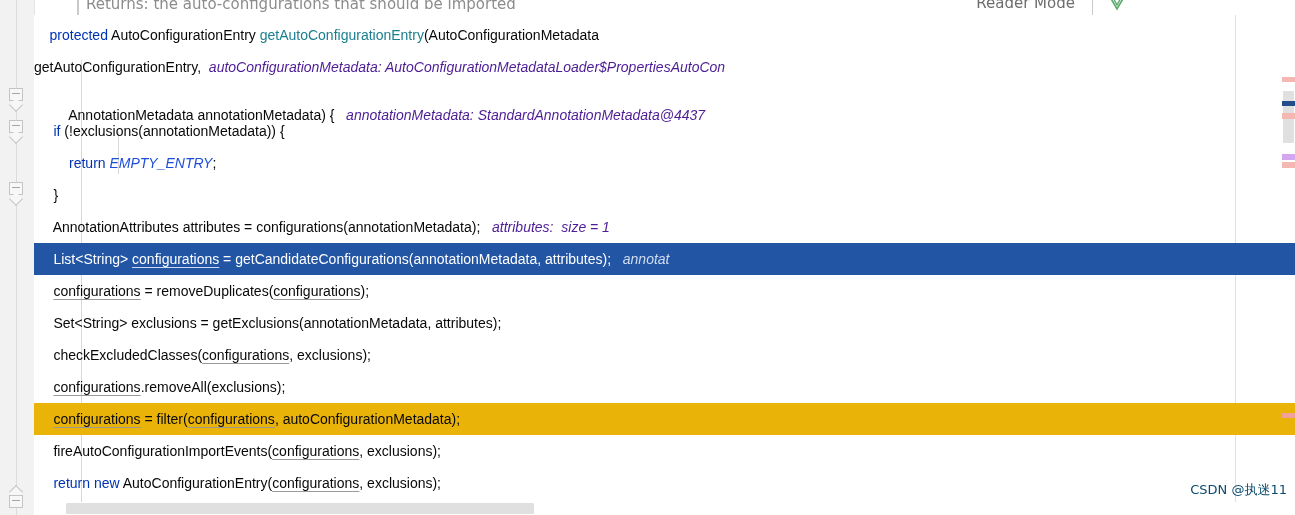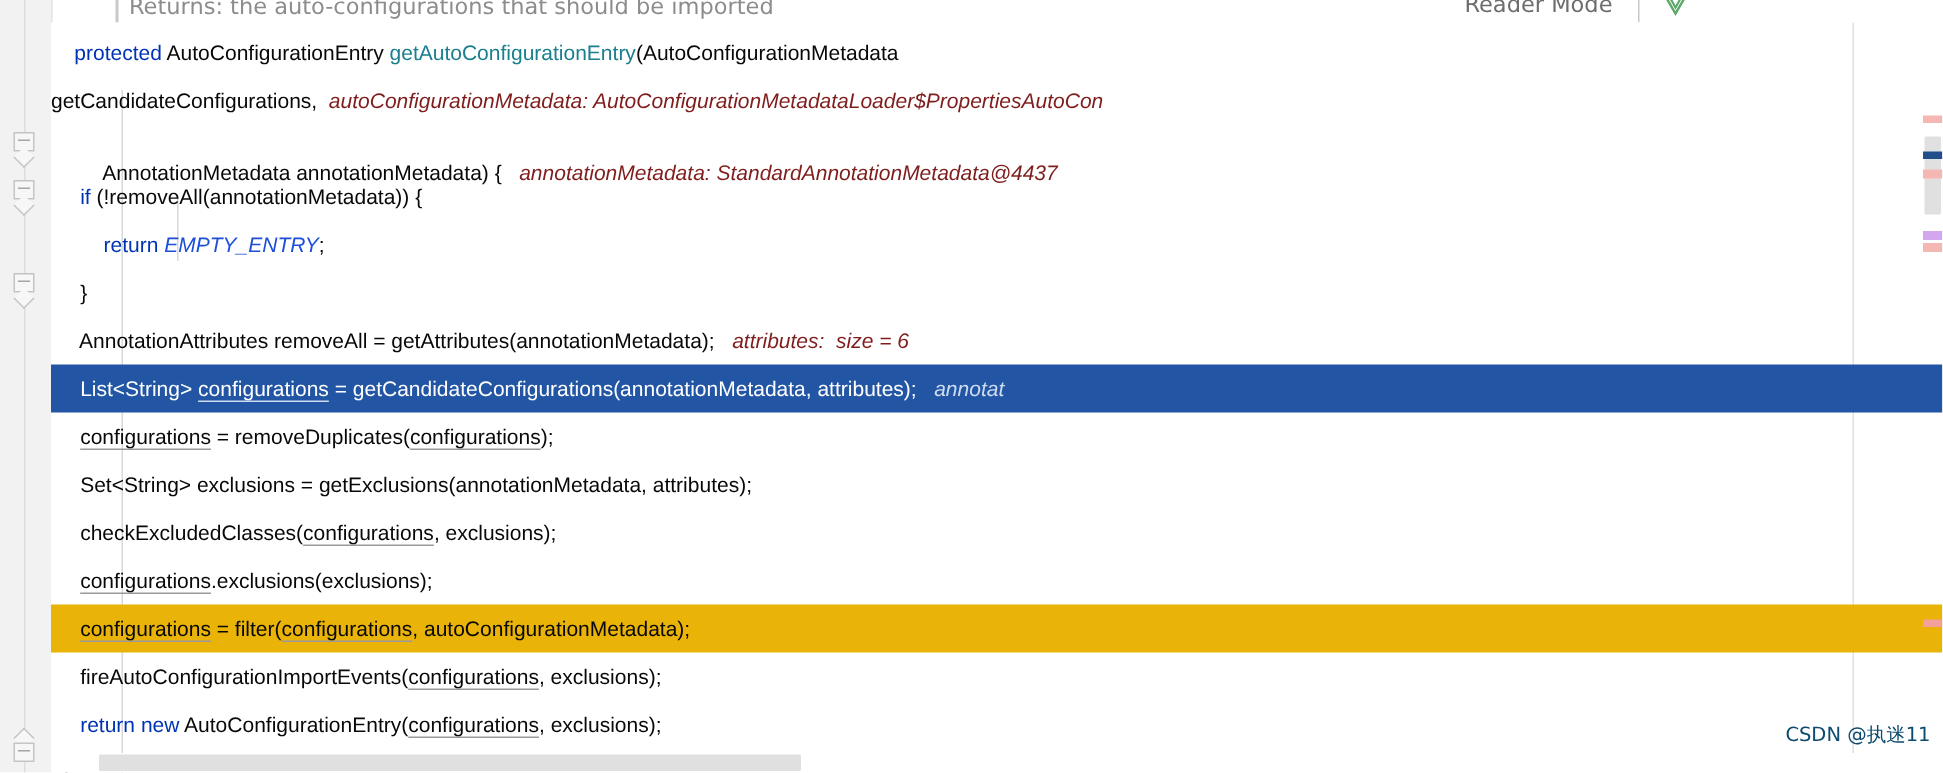--- a/index.html
+++ b/index.html
@@ -79,21 +79,21 @@
   .line .txt{position:absolute;left:0;top:0;}
   .line.sel{background:#2255a4;color:#ffffff;}
   .line.exec{background:#eab308;}
 
   
   .kw{color:#0033b3;}
   .method{color:#1a7f8e;}
   .field{color:#1d4ed8;font-style:italic;}
   .var-u{text-decoration:underline;text-decoration-color:#9a9a9a;text-underline-offset:3px;}
   .line.sel .var-u{text-decoration-color:#cddcf0;}
-  .hint{color:#7f1d1d;font-style:italic;}
+  .hint{color:#4c1d95;font-style:italic;}
   .line.sel .hint{color:#cfdcf0;}
 
   
   .scroll-track{
     position:absolute;right:0;top:0;width:13px;height:500px;background:transparent;
   }
   .scroll-thumb{
     position:absolute;right:1px;width:11px;background:#e0e0e0;border-radius:1px;
   }
   .marker{position:absolute;right:0;width:13px;}
@@ -166,31 +166,31 @@
   </div>
 
   <div class="code-area">
     <div id="guides">
         <div class="indent-guide" style="left: 47px; top: 45px; height: 470px;"></div>
         <div class="indent-guide" style="left: 84px; top: 117px; height: 42px;"></div>
       </div>
     <div class="right-margin"></div>
     <div id="code-lines">
         <div class="line" style="top: 4px;"><span class="txt"><span>    </span><span class="kw">protected</span><span> AutoConfigurationEntry </span><span class="method">getAutoConfigurationEntry</span><span>(AutoConfigurationMetadata</span></span></div>
-        <div class="line" style="top: 36px;"><span class="txt"><span>getCandidateConfigurations,  </span><span class="hint">autoConfigurationMetadata: AutoConfigurationMetadataLoader$PropertiesAutoCon</span></span></div>
+        <div class="line" style="top: 36px;"><span class="txt"><span>getAutoConfigurationEntry,  </span><span class="hint">autoConfigurationMetadata: AutoConfigurationMetadataLoader$PropertiesAutoCon</span></span></div>
         <div class="line" style="top: 84px;"><span class="txt"><span>         AnnotationMetadata annotationMetadata) {   </span><span class="hint">annotationMetadata: StandardAnnotationMetadata@4437</span></span></div>
-        <div class="line" style="top: 100px;"><span class="txt"><span>     </span><span class="kw">if</span><span> (!removeAll(annotationMetadata)) {</span></span></div>
+        <div class="line" style="top: 100px;"><span class="txt"><span>     </span><span class="kw">if</span><span> (!exclusions(annotationMetadata)) {</span></span></div>
         <div class="line" style="top: 132px;"><span class="txt"><span>         </span><span class="kw">return</span><span> </span><span class="field">EMPTY_ENTRY</span><span>;</span></span></div>
         <div class="line" style="top: 164px;"><span class="txt"><span>     }</span></span></div>
-        <div class="line" style="top: 196px;"><span class="txt"><span>     AnnotationAttributes removeAll = getAttributes(annotationMetadata);   </span><span class="hint">attributes:  size = 6</span></span></div>
+        <div class="line" style="top: 196px;"><span class="txt"><span>     AnnotationAttributes attributes = configurations(annotationMetadata);   </span><span class="hint">attributes:  size = 1</span></span></div>
         <div class="line sel" style="top: 228px;"><span class="txt"><span>     List&lt;String&gt; </span><span class="var-u">configurations</span><span> = getCandidateConfigurations(annotationMetadata, attributes);   </span><span class="hint">annotat</span></span></div>
         <div class="line" style="top: 260px;"><span class="txt"><span>     </span><span class="var-u">configurations</span><span> = removeDuplicates(</span><span class="var-u">configurations</span><span>);</span></span></div>
         <div class="line" style="top: 292px;"><span class="txt"><span>     Set&lt;String&gt; exclusions = getExclusions(annotationMetadata, attributes);</span></span></div>
         <div class="line" style="top: 324px;"><span class="txt"><span>     checkExcludedClasses(</span><span class="var-u">configurations</span><span>, exclusions);</span></span></div>
-        <div class="line" style="top: 356px;"><span class="txt"><span>     </span><span class="var-u">configurations</span><span>.exclusions(exclusions);</span></span></div>
+        <div class="line" style="top: 356px;"><span class="txt"><span>     </span><span class="var-u">configurations</span><span>.removeAll(exclusions);</span></span></div>
         <div class="line exec" style="top: 388px;"><span class="txt"><span>     </span><span class="var-u">configurations</span><span> = filter(</span><span class="var-u">configurations</span><span>, autoConfigurationMetadata);</span></span></div>
         <div class="line" style="top: 420px;"><span class="txt"><span>     fireAutoConfigurationImportEvents(</span><span class="var-u">configurations</span><span>, exclusions);</span></span></div>
         <div class="line" style="top: 452px;"><span class="txt"><span>     </span><span class="kw">return</span><span> </span><span class="kw">new</span><span> AutoConfigurationEntry(</span><span class="var-u">configurations</span><span>, exclusions);</span></span></div>
         <div class="line" style="top: 484px;"><span class="txt"><span>  }</span></span></div>
       </div>
 
     <div class="scroll-track">
       <div class="scroll-thumb" id="vthumb" style="top: 76px; height: 52px;"></div>
       <div id="markers">
           <div class="marker" style="top: 62px; height: 5px; background: rgb(245, 183, 177);"></div>

